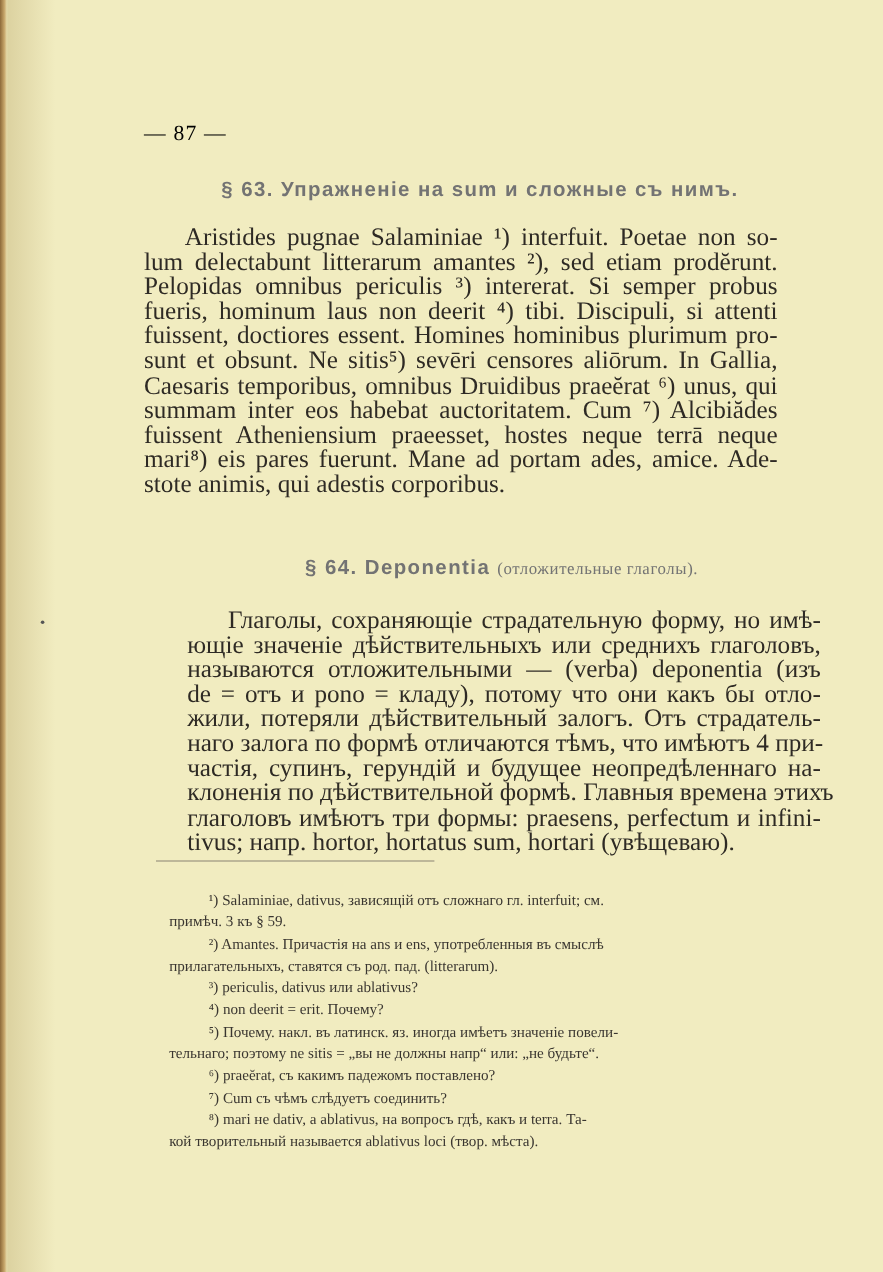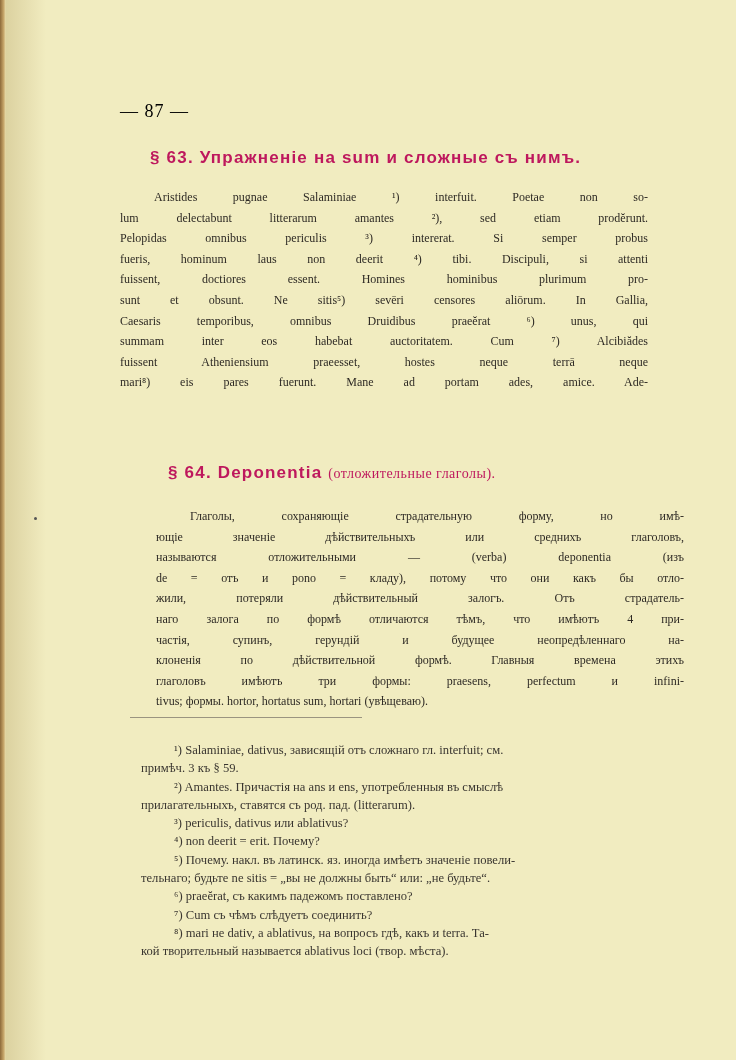--- a/index.html
+++ b/index.html
@@ -20,29 +20,30 @@
   }
   .speck { position:absolute; left:34px; top:517px; width:3px; height:3px; border-radius:50%; background:#555; }
   .content { position:absolute; left:120px; top:0; width:528px; }
   .page-number {
     position:absolute; top:101px; left:0; width:528px; text-align:left;
     font-size:18px; letter-spacing:1px; color:#000000;
   }
   .heading {
     position:absolute; left:30px; width:500px;
     font-family:"Liberation Sans", "DejaVu Sans", sans-serif;
-    font-weight:bold; font-size:17px; letter-spacing:1.2px; color:#be185d;
+    font-weight:bold; font-size:17px; letter-spacing:1.2px; color:#737373;
     white-space:nowrap;
+    text-align:center;
   }
   .h63 { top:148px; left:30px; }
   .h64 { top:463px; left:48px; }
   .heading .sub { font-family:"Liberation Serif", serif; font-weight:normal; font-size:14px; letter-spacing:0.5px; }
   .para {
     position:absolute; left:0; width:528px;
-    font-size:12px; line-height:20.6px; text-align:justify; color:#2e2a24;
+    font-size:21px; line-height:20.6px; text-align:justify; color:#2e2a24;
   }
   .para .line { display:block; white-space:nowrap; text-align-last:justify; }
   .para .line.last { text-align-last:left; }
   .p63 { top:187px; }
   .p64 { top:506px;margin-left:36px; }
   .ind { padding-left:34px; }
   .rule {
     position:absolute; left:130px; top:717px; width:232px; height:1px;
     background:#9a9480;
   }
@@ -71,49 +72,50 @@
     <span class="line ind">Aristides pugnae Salaminiae ¹) interfuit. Poetae non so-</span>
     <span class="line">lum delectabunt litterarum amantes ²), sed etiam prodĕrunt.</span>
     <span class="line">Pelopidas omnibus periculis ³) intererat. Si semper probus</span>
     <span class="line">fueris, hominum laus non deerit ⁴) tibi. Discipuli, si attenti</span>
     <span class="line">fuissent, doctiores essent. Homines hominibus plurimum pro-</span>
     <span class="line">sunt et obsunt. Ne sitis⁵) sevēri censores aliōrum. In Gallia,</span>
     <span class="line">Caesaris temporibus, omnibus Druidibus praeĕrat ⁶) unus, qui</span>
     <span class="line">summam inter eos habebat auctoritatem. Cum ⁷) Alcibiădes</span>
     <span class="line">fuissent Atheniensium praeesset, hostes neque terrā neque</span>
     <span class="line">mari⁸) eis pares fuerunt. Mane ad portam ades, amice. Ade-</span>
+    <span class="line last">stote animis, qui adestis corporibus.</span>
   </div>
 
   <div class="heading h64">
     <span>§ 64. Deponentia</span>
     <span class="sub">(отложительные глаголы).</span>
   </div>
 
   <div class="para p64">
     <span class="line ind">Глаголы, сохраняющіе страдательную форму, но имѣ-</span>
     <span class="line">ющіе значеніе дѣйствительныхъ или среднихъ глаголовъ,</span>
     <span class="line">называются отложительными — (verba) deponentia (изъ</span>
     <span class="line">de = отъ и pono = кладу), потому что они какъ бы отло-</span>
     <span class="line">жили, потеряли дѣйствительный залогъ. Отъ страдатель-</span>
     <span class="line">наго залога по формѣ отличаются тѣмъ, что имѣютъ 4 при-</span>
     <span class="line">частія, супинъ, герундій и будущее неопредѣленнаго на-</span>
     <span class="line">клоненія по дѣйствительной формѣ. Главныя времена этихъ</span>
     <span class="line">глаголовъ имѣютъ три формы: praesens, perfectum и infini-</span>
-    <span class="line last">tivus; формы. hortor, hortatus sum, hortari (увѣщеваю).</span>
+    <span class="line last">tivus; напр. hortor, hortatus sum, hortari (увѣщеваю).</span>
   </div>
 
   <div class="notes">
     <span class="line n-ind"><span>¹)</span> <span>Salaminiae, dativus, зависящій отъ сложнаго гл. interfuit; см.</span></span>
     <span class="line cont">примѣч. 3 къ § 59.</span>
     <span class="line n-ind"><span>²)</span> <span>Amantes. Причастія на ans и ens, употребленныя въ смыслѣ</span></span>
     <span class="line cont">прилагательныхъ, ставятся съ род. пад. (litterarum).</span>
     <span class="line n-ind"><span>³)</span> <span>periculis, dativus или ablativus?</span></span>
     <span class="line n-ind"><span>⁴)</span> <span>non deerit = erit. Почему?</span></span>
     <span class="line n-ind"><span>⁵)</span> <span>Почему. накл. въ латинск. яз. иногда имѣетъ значеніе повели-</span></span>
-    <span class="line cont">тельнаго; будьте ne sitis = „вы не должны быть“ или: „не будьте“.</span>
+    <span class="line cont">тельнаго; поэтому ne sitis = „вы не должны напр“ или: „не будьте“.</span>
     <span class="line n-ind"><span>⁶)</span> <span>praeĕrat, съ какимъ падежомъ поставлено?</span></span>
     <span class="line n-ind"><span>⁷)</span> <span>Cum съ чѣмъ слѣдуетъ соединить?</span></span>
     <span class="line n-ind"><span>⁸)</span> <span>mari не dativ, а ablativus, на вопросъ гдѣ, какъ и terra. Та-</span></span>
     <span class="line cont">кой творительный называется ablativus loci (твор. мѣста).</span>
   </div>
 </div>
 
 <div class="rule"></div>
 
 </body></html>

